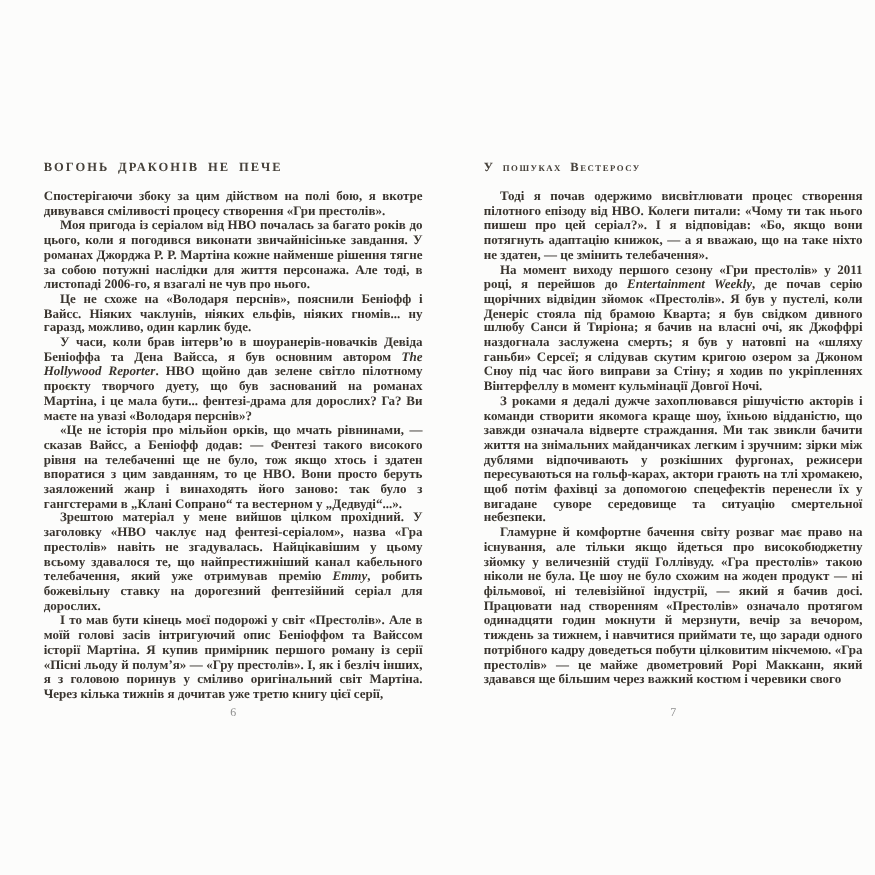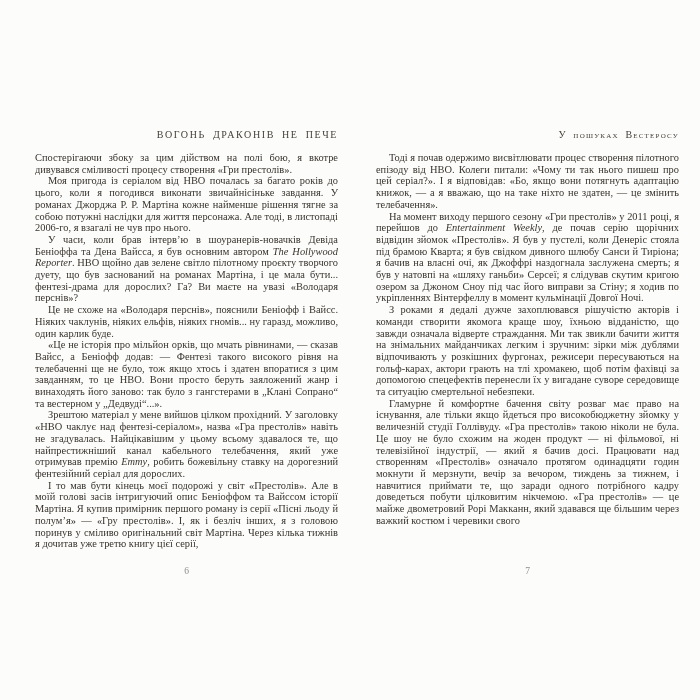--- a/index.html
+++ b/index.html
@@ -16,40 +16,41 @@
     color: #39342e;
     overflow: hidden;
   }
   .page {
     position: absolute;
     top: 129px;
     width: 303px;
     height: 465px;
   }
   .page-left  { left: 35px; }
-  .page-right { left: 376px; }
+  .page-right { left: 387px; }
   .running-head {
     margin: 0 0 12px 0;
-    text-align: right;
+    text-align: left;
     font-size: 10px;
-    font-weight: normal;
+    font-weight: bold;
     letter-spacing: 1.6px;
     word-spacing: 3px;
     color: #46413a;
     white-space: nowrap;
   }
   .running-head.small-caps {
     font-variant: small-caps;
     letter-spacing: 1.2px;
   }
   .page-body {
     font-size: 10.4px;
     line-height: 11.7px;
     text-align: justify;
     text-justify: inter-word;
+    font-weight: bold;
   }
   .para { margin: 0; }
   .para.indent { text-indent: 13px; }
   .para i { font-style: italic; }
   .folio {
     position: absolute;
     left: 0;
     right: 0;
     top: 437px;
     text-align: center;
@@ -60,22 +61,22 @@
 </head>
 <body>
 
 <div class="spread">
 
   <div class="page page-left">
     <h3 class="running-head">ВОГОНЬ ДРАКОНІВ НЕ ПЕЧЕ</h3>
     <div class="page-body">
         <p class="para"><span>Спостерігаючи збоку за цим дійством на полі бою, я вкотре дивувався сміливості процесу створення «Гри престолів».</span></p>
         <p class="para indent"><span>Моя пригода із серіалом від НВО почалась за багато років до цього, коли я погодився виконати звичайнісіньке завдання. У романах Джорджа Р. Р. Мартіна кожне найменше рішення тягне за собою потужні наслідки для життя персонажа. Але тоді, в листопаді 2006-го, я взагалі не чув про нього.</span></p>
+        <p class="para indent"><span>Це не схоже на «Володаря перснів», пояснили Беніофф і Вайсс. Ніяких чаклунів, ніяких ельфів, ніяких гномів... ну гаразд, можливо, один карлик буде.</span></p>
         <p class="para indent"><span>У часи, коли брав інтерв’ю в шоуранерів-новачків Девіда Беніоффа та Дена Вайсса, я був основним автором </span><i>The Hollywood Reporter</i><span>. НВО щойно дав зелене світло пілотному проєкту творчого дуету, що був заснований на романах Мартіна, і це мала бути... фентезі-драма для дорослих? Га? Ви маєте на увазі «Володаря перснів»?</span></p>
-        <p class="para indent"><span>Це не схоже на «Володаря перснів», пояснили Беніофф і Вайсс. Ніяких чаклунів, ніяких ельфів, ніяких гномів... ну гаразд, можливо, один карлик буде.</span></p>
         <p class="para indent"><span>«Це не історія про мільйон орків, що мчать рівнинами, — сказав Вайсс, а Беніофф додав: — Фентезі такого високого рівня на телебаченні ще не було, тож якщо хтось і здатен впоратися з цим завданням, то це НВО. Вони просто беруть заяложений жанр і винаходять його заново: так було з гангстерами в „Клані Сопрано“ та вестерном у „Дедвуді“...».</span></p>
         <p class="para indent"><span>Зрештою матеріал у мене вийшов цілком прохідний. У заголовку «НВО чаклує над фентезі-серіалом», назва «Гра престолів» навіть не згадувалась. Найцікавішим у цьому всьому здавалося те, що найпрестижніший канал кабельного телебачення, який уже отримував премію </span><i>Emmy</i><span>, робить божевільну ставку на дорогезний фентезійний серіал для дорослих.</span></p>
         <p class="para indent"><span>І то мав бути кінець моєї подорожі у світ «Престолів». Але в моїй голові засів інтригуючий опис Беніоффом та Вайссом історії Мартіна. Я купив примірник першого роману із серії «Пісні льоду й полум’я» — «Гру престолів». І, як і безліч інших, я з головою поринув у сміливо оригінальний світ Мартіна. Через кілька тижнів я дочитав уже третю книгу цієї серії,</span></p>
       </div>
     <div class="folio">6</div>
   </div>
 
   <div class="page page-right">
     <h3 class="running-head small-caps">У пошуках Вестеросу</h3>
     <div class="page-body">

